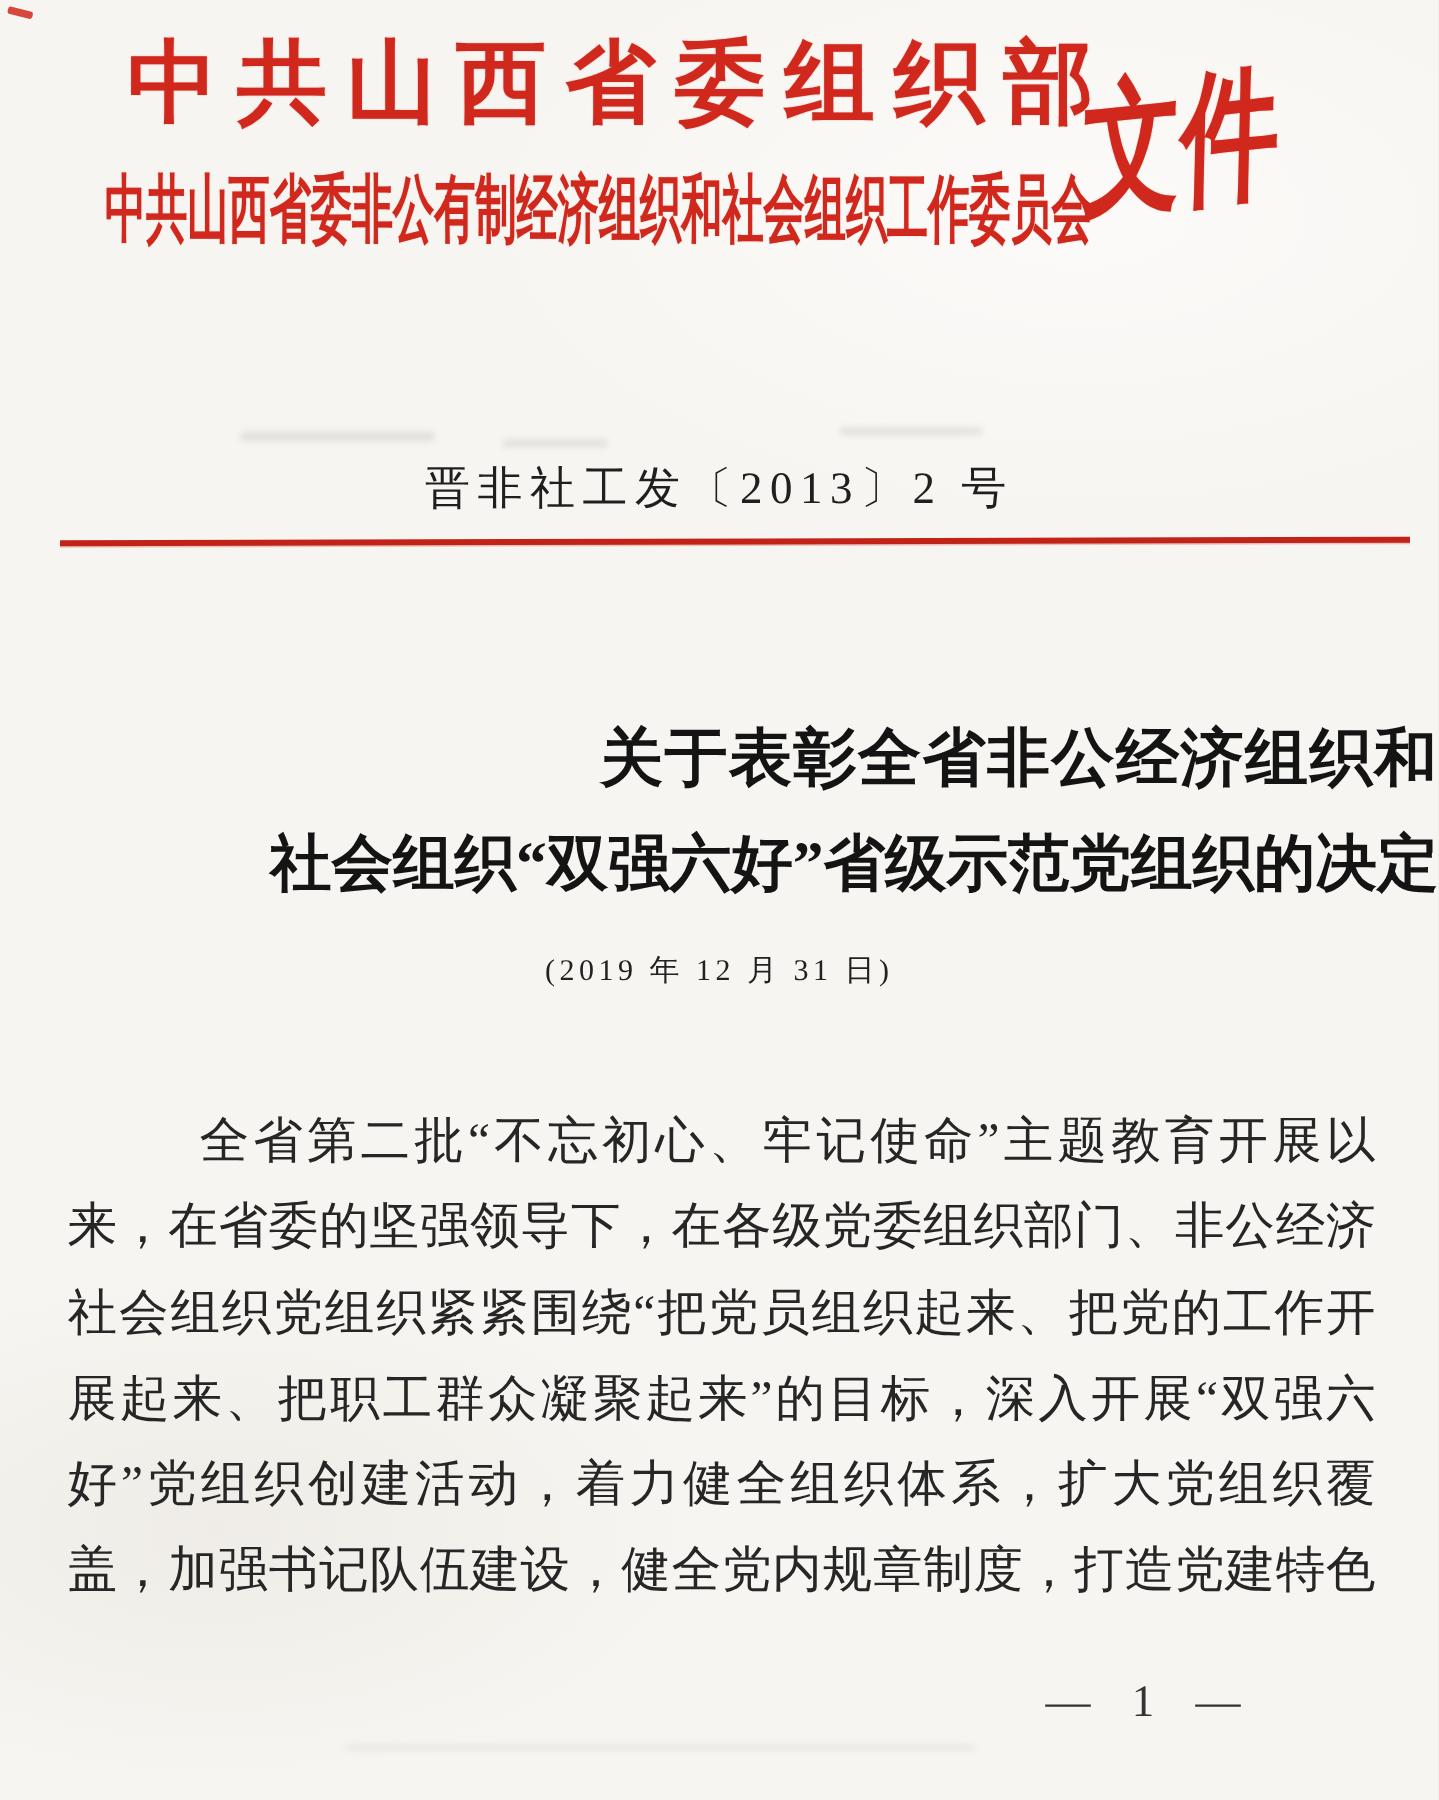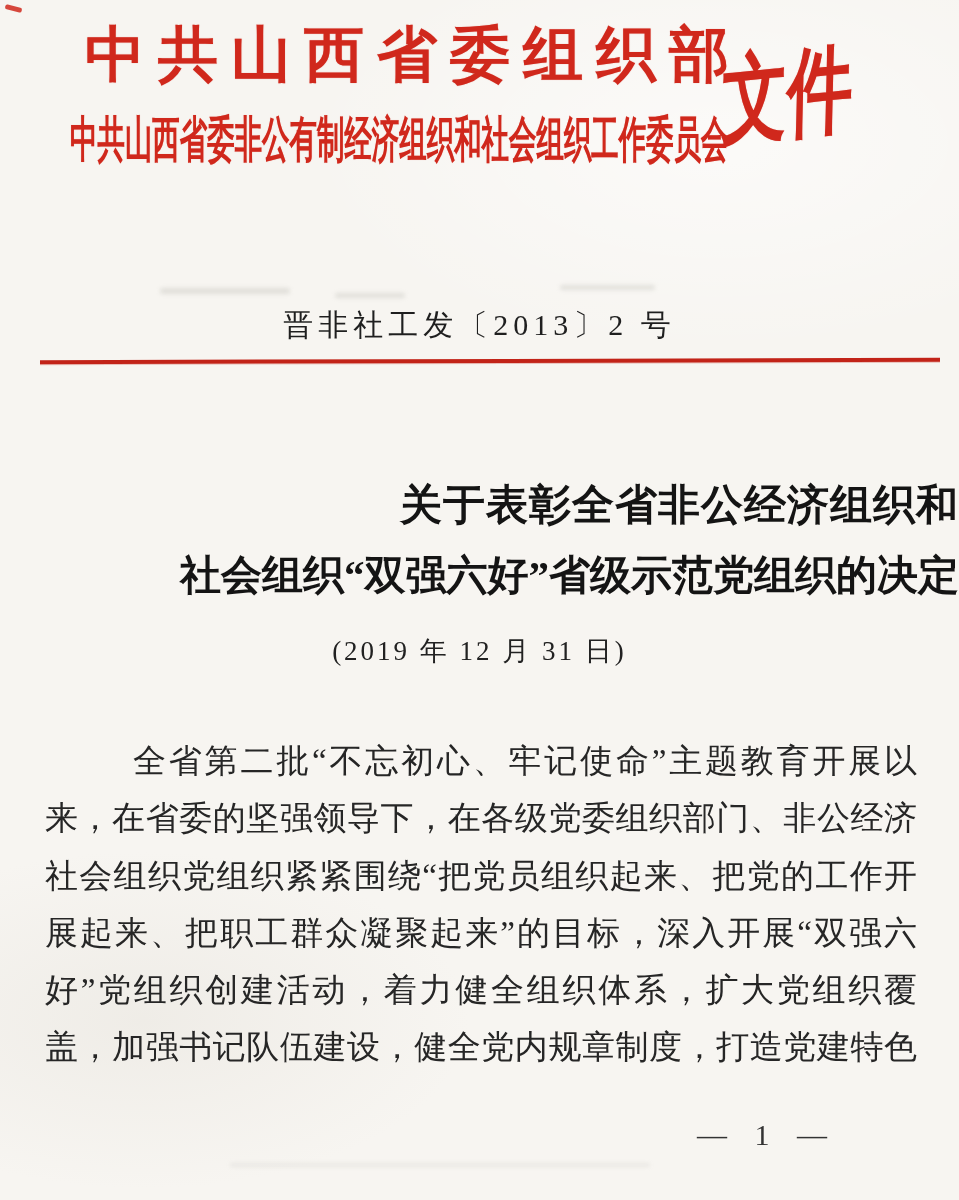--- a/index.html
+++ b/index.html
@@ -109,21 +109,21 @@
     color: #141414;
     white-space: nowrap;
   }
   .title-line1 { top: 477px; font-size: 42px; letter-spacing: 1px; }
   .title-line2 { top: 548px; font-size: 41px; letter-spacing: 0px; }
   .doc-date {
     position: absolute;
     left: 0; top: 633px;
     width: 100%;
     text-align: center;
-    font-size: 27px;
+    font-size: 20px;
     letter-spacing: 3px;
     color: #222222;
   }
 
   
   .body-text {
     position: absolute;
     left: 45px; top: 733px;
     width: 872px;
   }

